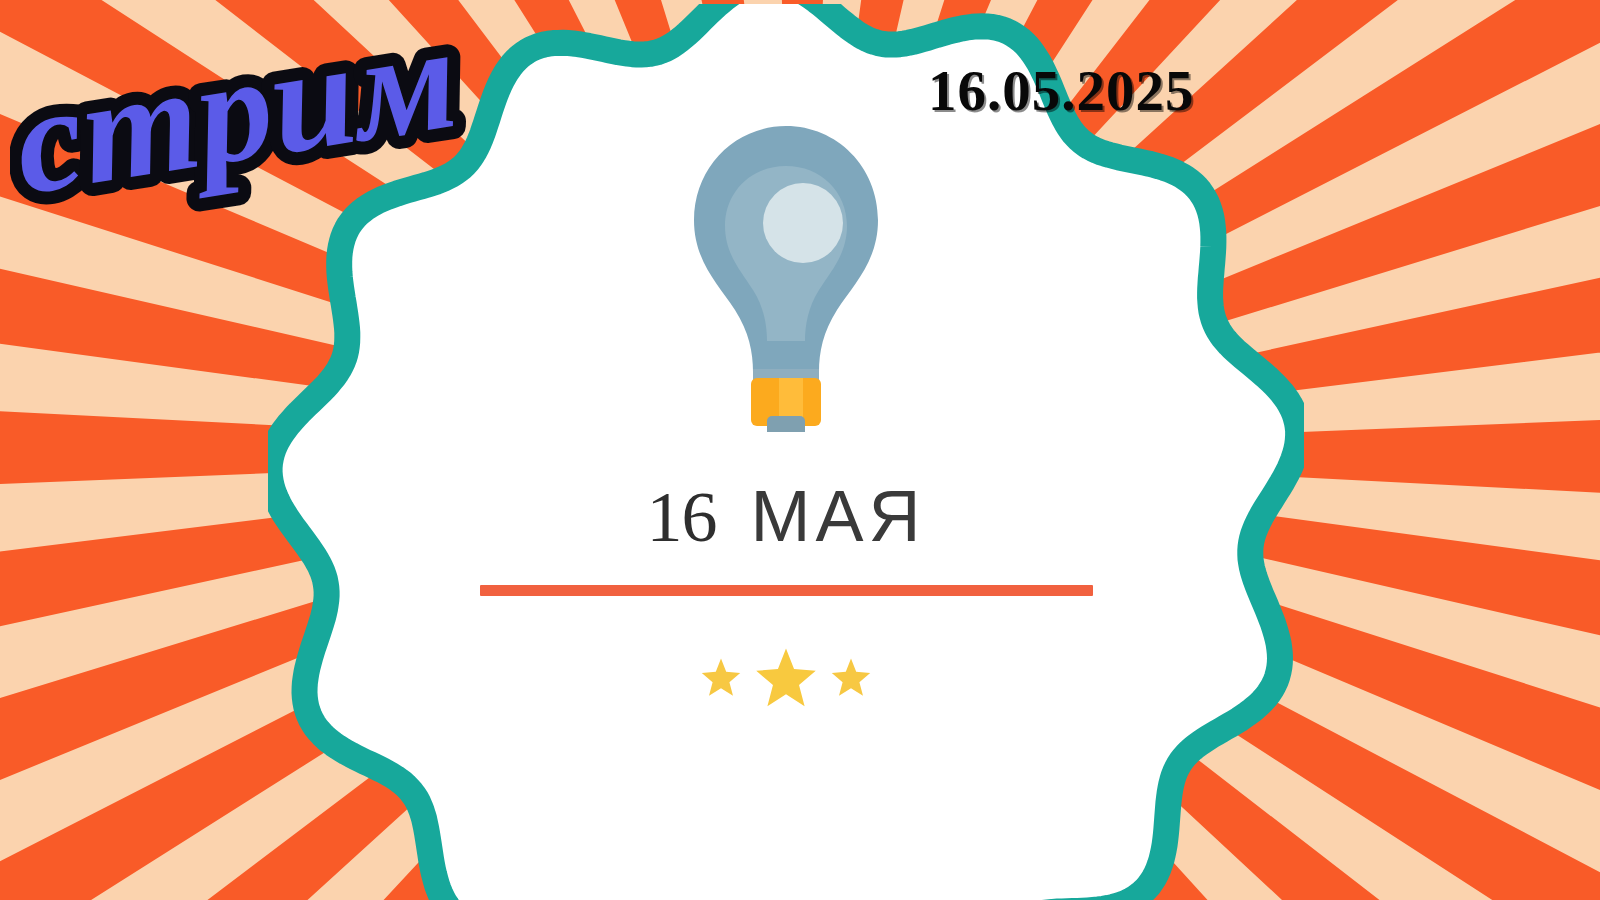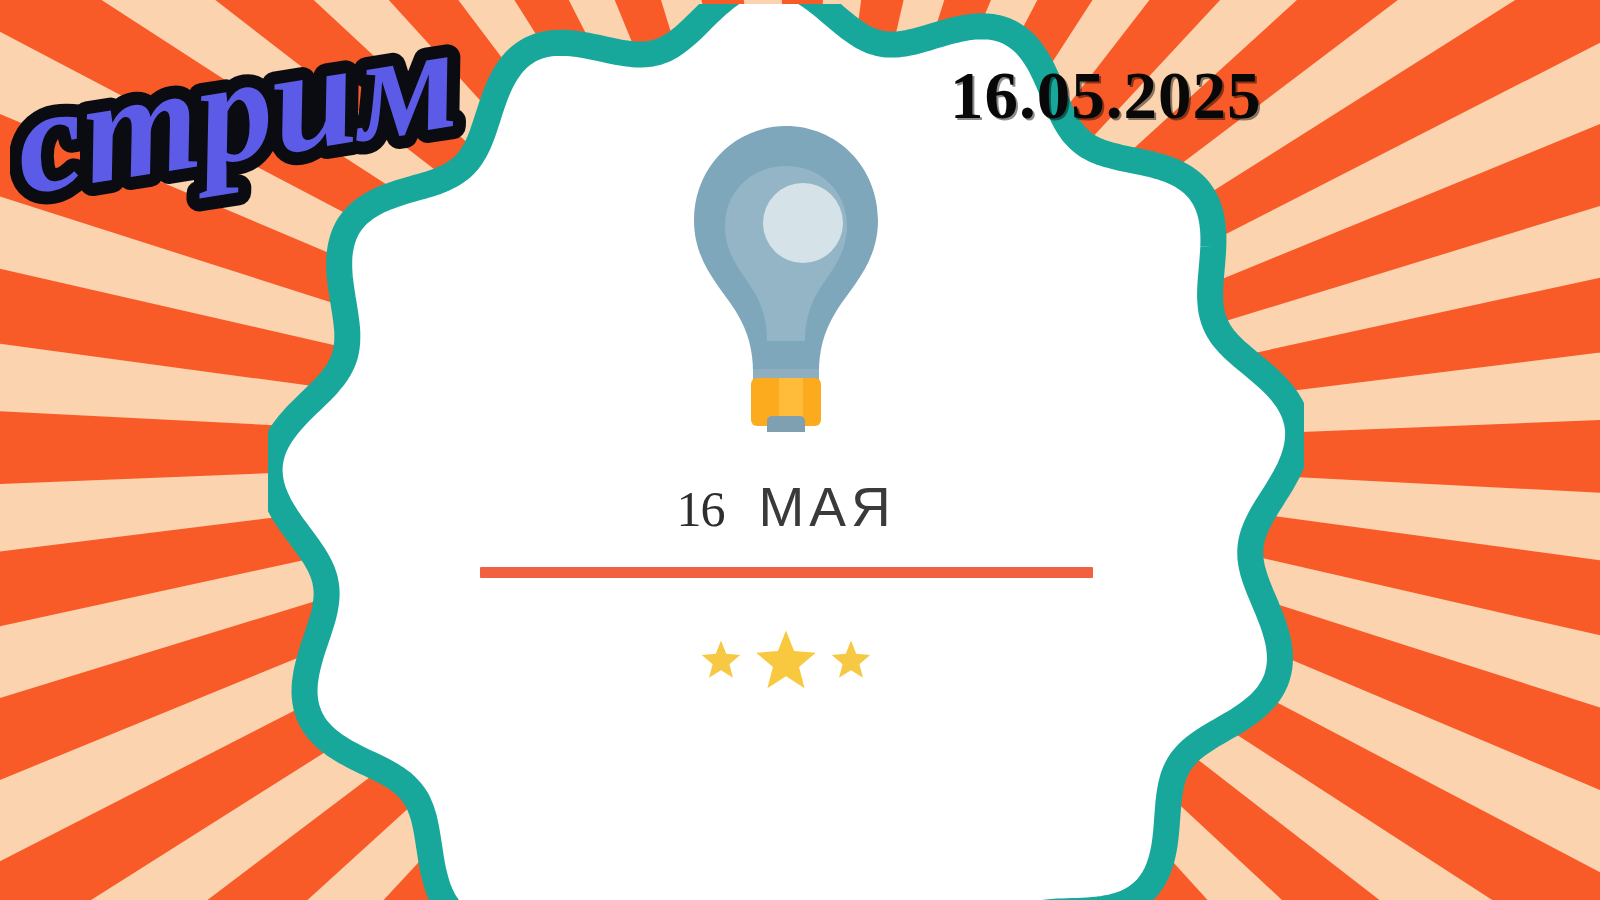--- a/index.html
+++ b/index.html
@@ -55,28 +55,28 @@
   .date-line {
     margin-top: 48px;
     display: flex;
     align-items: baseline;
     justify-content: center;
     gap: 34px;
     color: #3C3C3C;
   }
   .day-num {
     font-family: "Liberation Serif", serif;
-    font-size: 50px;
+    font-size: 72px;
     line-height: 1;
     letter-spacing: -1px;
     color: #2E2E2E;
   }
   .month-name {
     font-family: "Liberation Sans", sans-serif;
-    font-size: 55px;
+    font-size: 72px;
     line-height: 1;
     font-weight: 400;
     letter-spacing: 5px;
     color: #3A3A3A;
   }
 
   .divider {
     margin-top: 32px;
     width: 613px;
     height: 11px;
@@ -106,25 +106,25 @@
   #stream-word {
     position: absolute;
     left: 10px;
     top: 44px;
     width: 500px;
     height: 210px;
   }
 
   #event-date {
     position: absolute;
-    left: 950px;
+    left: 928px;
     top: 62px;
     font-family: "Liberation Serif", serif;
     font-weight: bold;
-    font-size: 67px;
+    font-size: 57px;
     line-height: 1;
     letter-spacing: 1px;
     color: #080808;
     white-space: nowrap;
     text-shadow: 2px 2px 0 rgba(0,0,0,0.45);
   }
 </style>
 </head>
 <body>
 

